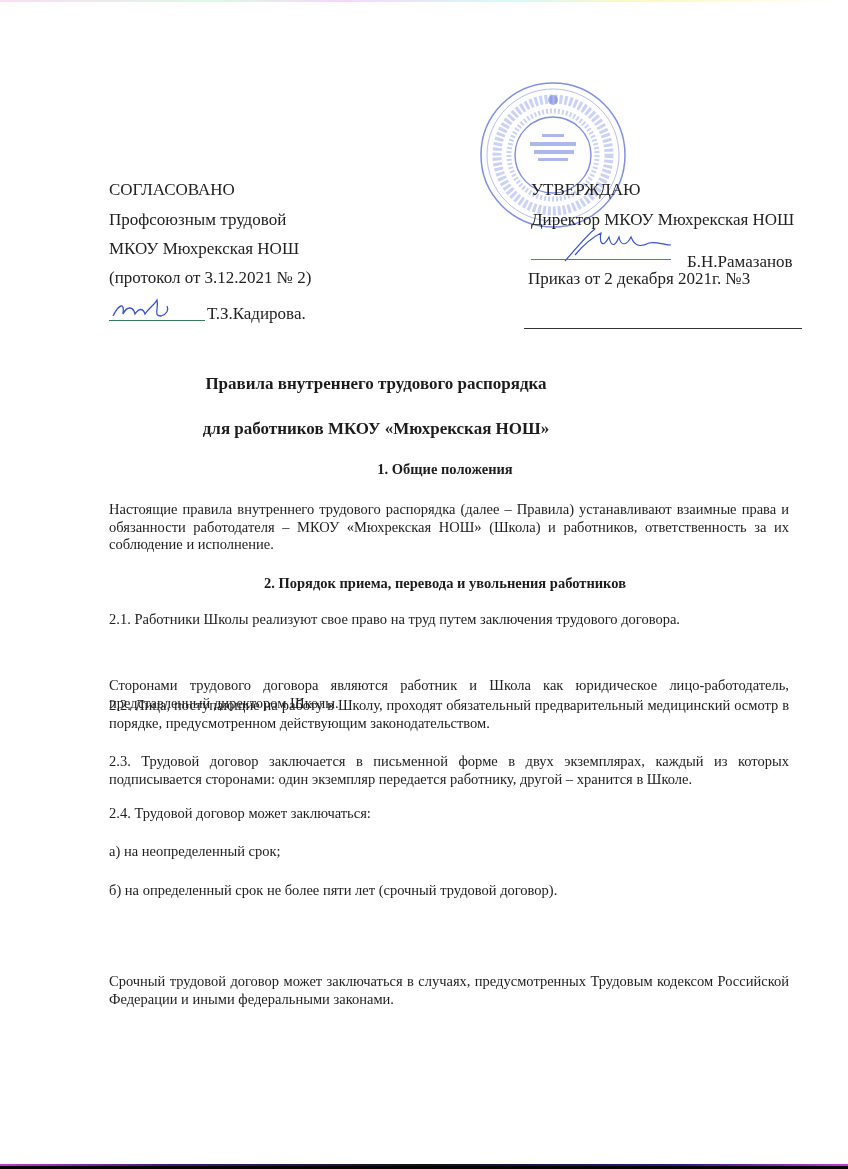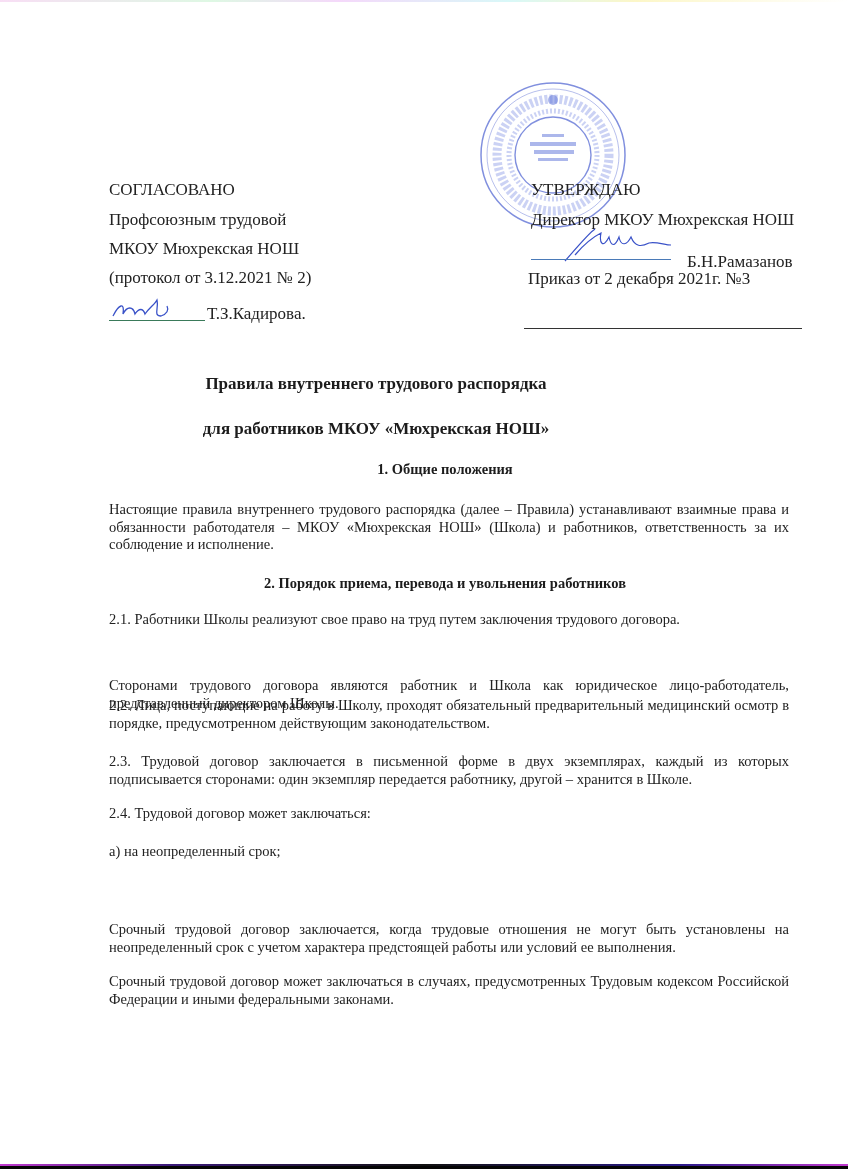--- a/index.html
+++ b/index.html
@@ -69,18 +69,18 @@
   <div class="abs section" style="top:461px;">1. Общие положения</div>
   <div class="para" style="top:501px;">Настоящие правила внутреннего трудового распорядка (далее – Правила) устанавливают взаимные права и обязанности работодателя – МКОУ «Мюхрекская НОШ» (Школа) и работников, ответственность за их соблюдение и исполнение.</div>
 
   <div class="abs section" style="top:575px;">2. Порядок приема, перевода и увольнения работников</div>
   <div class="para" style="top:611px;">2.1. Работники Школы реализуют свое право на труд путем заключения трудового договора.</div>
   <div class="para" style="top:646px;margin-top:31px;">Сторонами трудового договора являются работник и Школа как юридическое лицо-работодатель, представленный директором Школы.</div>
   <div class="para" style="top:697px;">2.2. Лица, поступающие на работу в Школу, проходят обязательный предварительный медицинский осмотр в порядке, предусмотренном действующим законодательством.</div>
   <div class="para" style="top:753px;">2.3. Трудовой договор заключается в письменной форме в двух экземплярах, каждый из которых подписывается сторонами: один экземпляр передается работнику, другой – хранится в Школе.</div>
   <div class="para" style="top:805px;">2.4. Трудовой договор может заключаться:</div>
   <div class="para" style="top:843px;">а) на неопределенный срок;</div>
-  <div class="para" style="top:921px;">Срочный трудовой договор заключается, когда трудовые отношения не могут быть установлены на неопределенный срок с учетом характера предстоящей работы или условий ее выполнения.</div>
+  <div class="para" style="top:882px;">б) на определенный срок не более пяти лет (срочный трудовой договор).</div>
   <div class="para" style="top:973px;">Срочный трудовой договор может заключаться в случаях, предусмотренных Трудовым кодексом Российской Федерации и иными федеральными законами.</div>
 
   <div class="bottom-bar"></div>
   <div class="bottom-bar2"></div>
 </div>
 
 </body></html>

